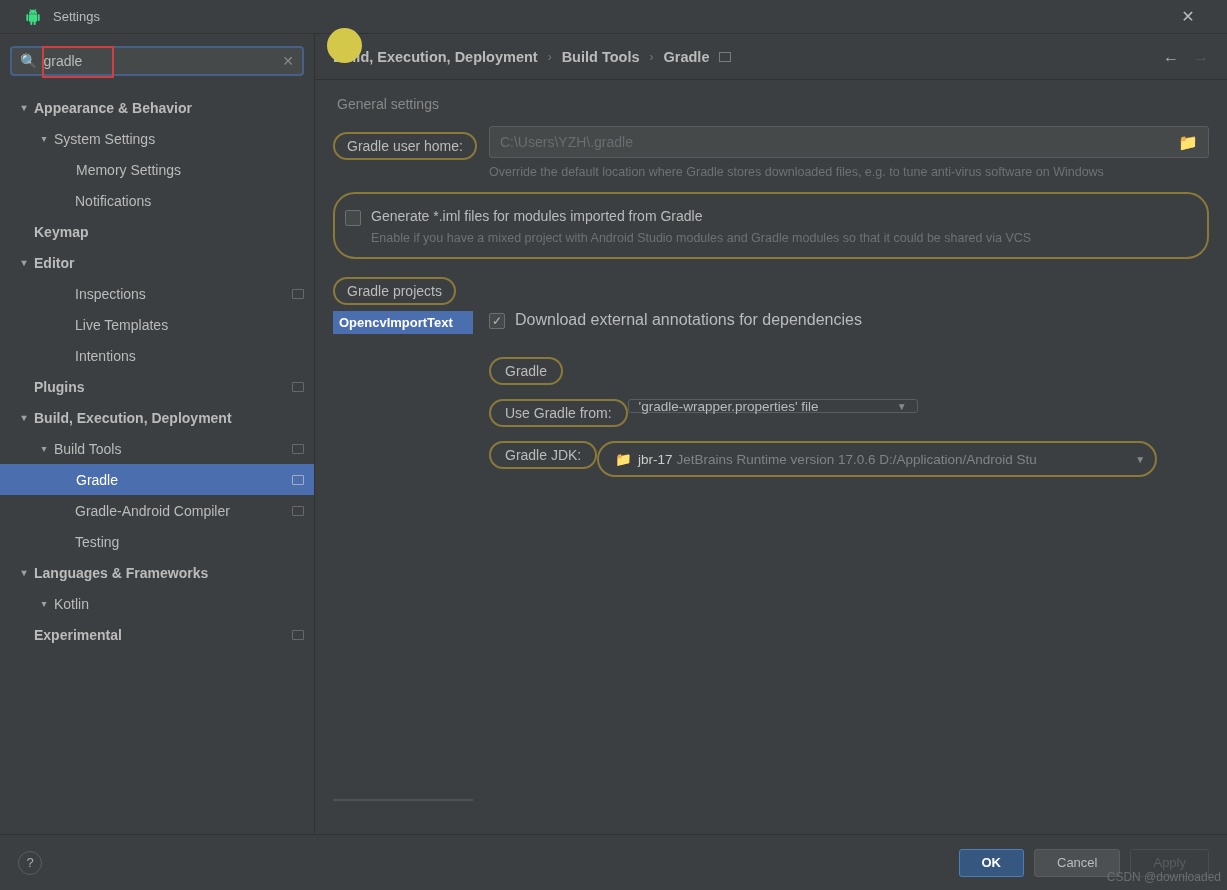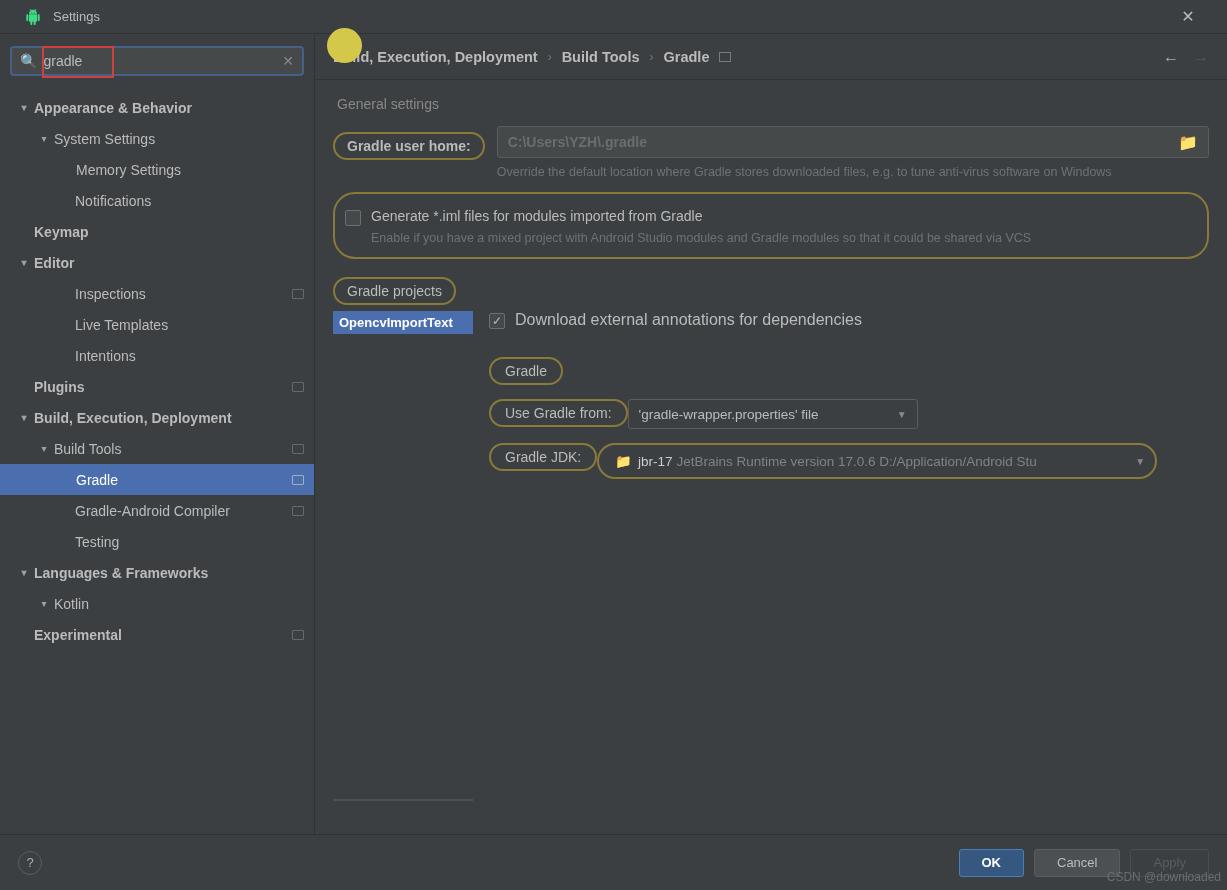--- a/index.html
+++ b/index.html
@@ -41,45 +41,45 @@
   .nav-arrows { margin-left: auto; display: flex; gap: 14px; }
   .nav-arrow { color: #aaa; cursor: pointer; font-size: 16px; }
   .nav-arrow.disabled { color: #555; }
   
   .content { flex: 1; padding: 16px 18px 0 18px; overflow: hidden; }
   .section-title { color: #888; font-size: 14px; margin-bottom: 14px; padding-left: 4px; }
   
   .pill { border: 2px solid #8a7a3a; border-radius: 18px; padding: 4px 12px; display: inline-block; color: #bbb; font-size: 14px; }
   
   .row1 { display: flex; align-items: flex-start; gap: 12px; margin-bottom: 6px; }
-  .label-col { padding-top: 6px; font-weight: bold; }
+  .label-col { padding-top: 6px; }
   .input-col { flex: 1; }
   .text-input { height: 32px; background: #45494a; border: 1px solid #5a5d5e; border-radius: 3px; display: flex; align-items: center; padding: 0 10px; }
-  .text-input input { flex: 1; background: transparent; border: none; outline: none; color: #bbb; font-size: 14px; font-weight: bold; }
+  .text-input input { flex: 1; background: transparent; border: none; outline: none; color: #bbb; font-size: 14px; }
   .text-input input::placeholder { color: #6a6e70; }
   .folder-icon { color: #7a7e80; margin-left: 8px; }
   .hint { color: #6e7274; font-size: 12.5px; margin-top: 6px; line-height: 1.4; }
   
   .iml-block { border: 2px solid #8a7a3a; border-radius: 22px; padding: 14px 14px 10px 10px; margin-top: 10px; display: flex; gap: 10px; align-items: flex-start; }
   .cbx { width: 16px; height: 16px; border: 1px solid #6b6f71; border-radius: 2px; background: #45494a; flex-shrink: 0; margin-top: 2px; display: flex; align-items: center; justify-content: center; }
   .cbx.checked::after { content: '✓'; color: #bbb; font-size: 12px; }
   .iml-text { flex: 1; }
   .iml-title { color: #bbbbbb; font-size: 14px; margin-bottom: 4px; }
   
   .projects-row { margin-top: 18px; }
   .projects-body { display: flex; margin-top: 6px; gap: 16px; }
   .proj-list { width: 140px; height: 490px; background: #3c3f41; border-bottom: 2px solid #4e5254; }
   .proj-item { background: #4b6eaf; color: #fff; font-size: 13px; padding: 4px 6px; white-space: nowrap; overflow: hidden; font-weight: bold; }
   
   .proj-right { flex: 1; }
   .dl-row { display: flex; align-items: center; gap: 10px; margin-bottom: 28px; }
   
   .sub-pill { border: 2px solid #8a7a3a; border-radius: 16px; padding: 4px 14px; display: inline-block; color: #bbb; font-size: 14px; }
   .field-row { display: flex; align-items: flex-start; margin-top: 14px; }
-  .dropdown { height: 30px; background: #3c3f41; border: 1px solid #5a5d5e; border-radius: 3px; display: flex; align-items: center; padding: 0 10px; font-size: 13.5px; color: #bbb; min-width: 290px; position: relative; }
+  .dropdown { height: 14px; background: #3c3f41; border: 1px solid #5a5d5e; border-radius: 3px; display: flex; align-items: center; padding: 0 10px; font-size: 13.5px; color: #bbb; min-width: 290px; position: relative; }
   .dropdown .dd-arrow { position: absolute; right: 10px; color: #888; font-size: 10px; }
   .jdk-dropdown { border: 2px solid #8a7a3a; border-radius: 20px; padding-left: 16px; padding-right: 28px; height: 36px; width: 560px; }
   .jdk-folder { color: #3592c4; margin-right: 6px; }
   .jdk-name { color: #ccc; font-weight: 500; margin-right: 4px; }
   .jdk-path { color: #808386; }
   
   .bottombar { height: 56px; border-top: 1px solid #323232; display: flex; align-items: center; padding: 0 18px; background: #3c3f41; }
   .help-btn { width: 24px; height: 24px; border: 1px solid #5a5d5e; border-radius: 50%; display: flex; align-items: center; justify-content: center; color: #aaa; font-size: 13px; cursor: pointer; }
   .btn-group { margin-left: auto; display: flex; gap: 10px; }
   .btn { height: 28px; padding: 0 22px; border-radius: 3px; display: flex; align-items: center; font-size: 13px; cursor: pointer; }

